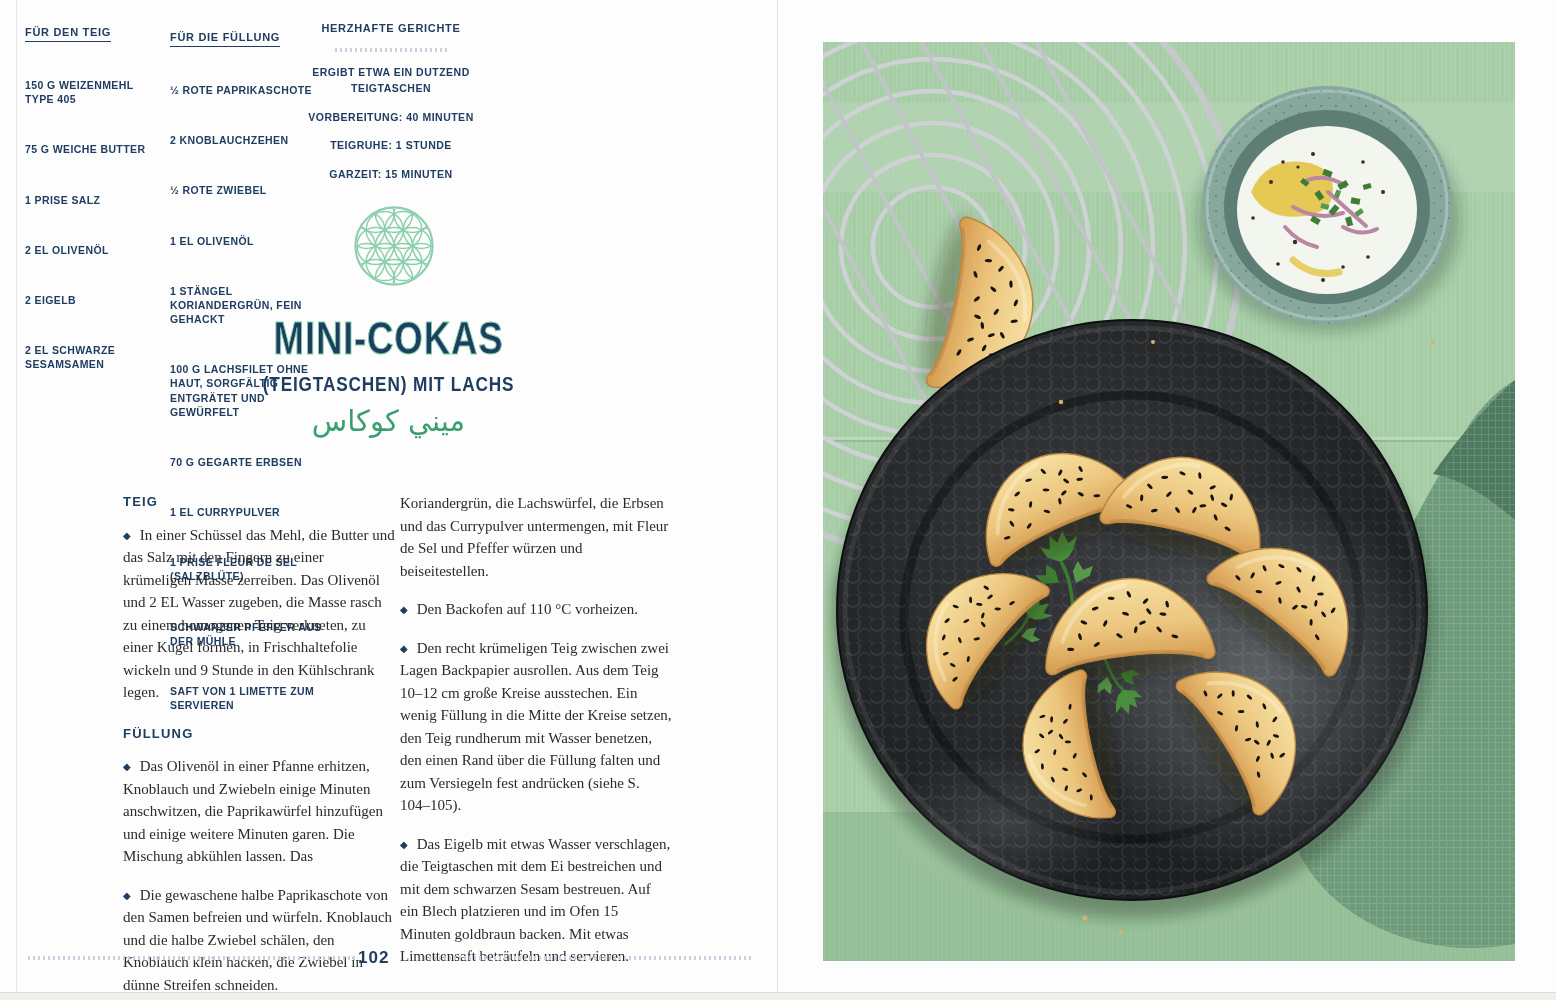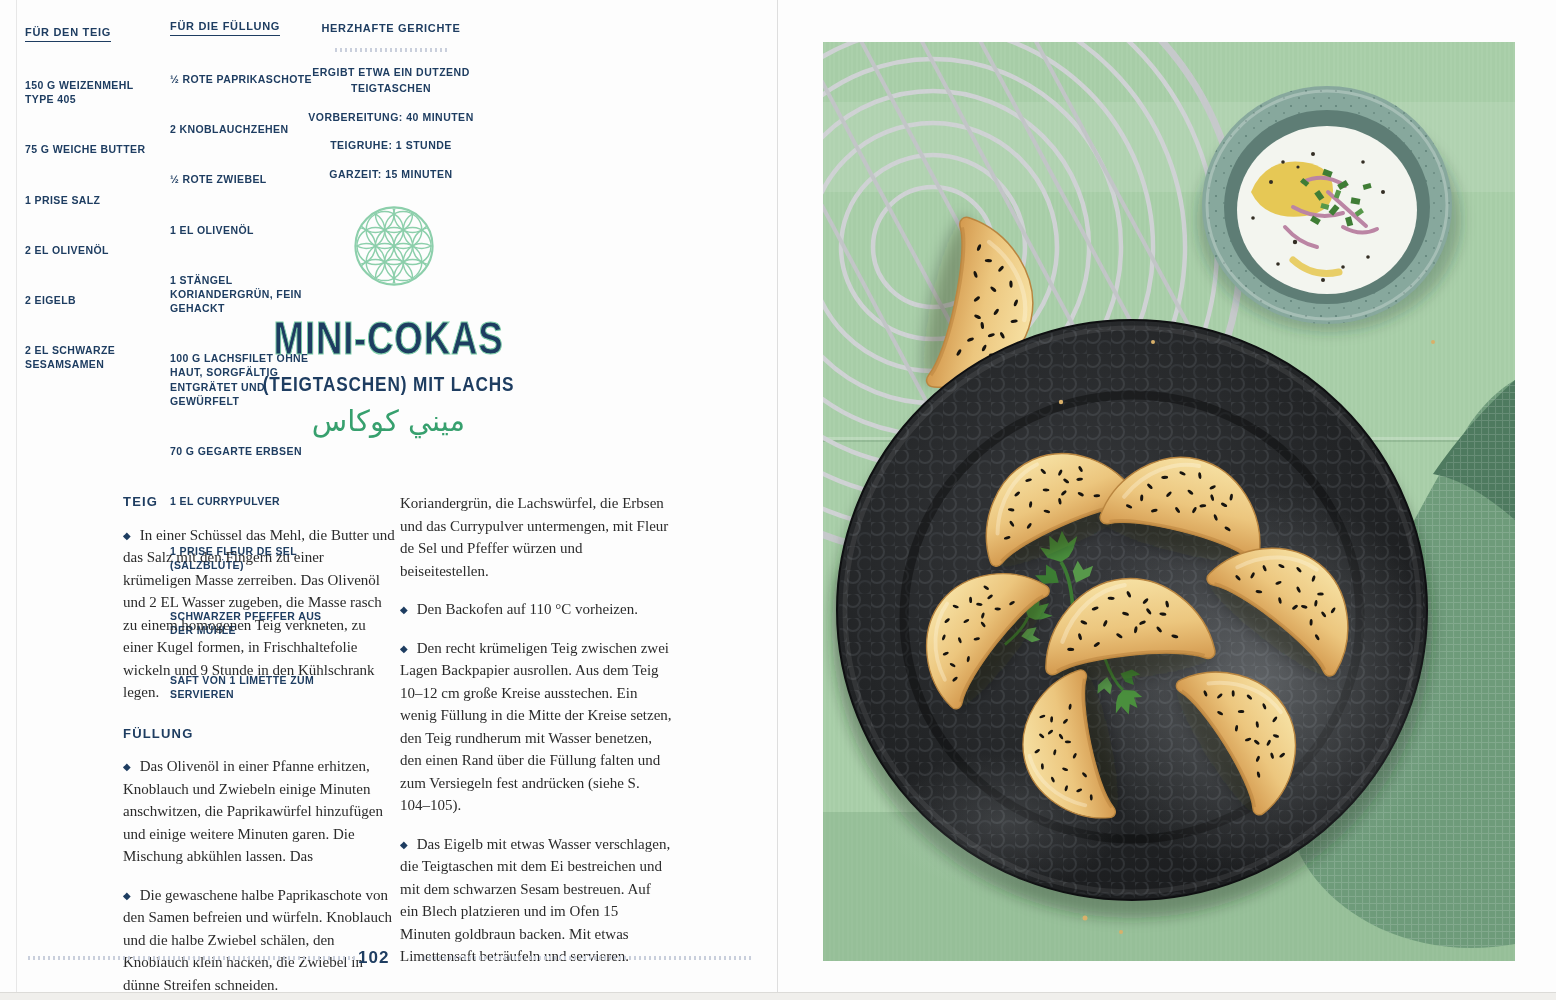--- a/index.html
+++ b/index.html
@@ -14,21 +14,21 @@
   .spread { position:absolute; inset:0; }
   .page-left  { position:absolute; left:0; top:0; width:777px; height:704px; background:#fdfdfd; }
   .page-right { position:absolute; left:777px; top:0; width:779px; height:1000px; background:#fdfdfd; }
   .page-edge-line { position:absolute; left:16px; top:0; width:1px; height:992px; background:#e7e7e7; }
   .gutter-line { position:absolute; left:777px; top:0; width:1px; height:992px; background:#dedede; }
   .bottom-band { position:absolute; left:0; bottom:0; width:1556px; height:8px; background:#f0efec; border-top:1px solid #dcdbd8; }
   .cap-head { color:var(--navy); font-weight:700; font-size:11px; letter-spacing:.7px; }
   .uline { display:inline-block; border-bottom:1.3px solid var(--navy); padding-bottom:3px; }
 
   .col-dough   { position:absolute; left:25px;  top:22px; width:128px; }
-  .col-filling { position:absolute; left:170px; top:16px; width:158px; }
+  .col-filling { position:absolute; left:170px; top:27px; width:158px; }
   .ing { margin-top:10px; }
   .col-dough .ing, .col-filling .ing { color:var(--navy); font-weight:700; font-size:10.5px; letter-spacing:.4px; line-height:1.35;margin-top:36px; }
 
   .col-info { position:absolute; left:305px; top:22px; width:172px; text-align:center; }
   .chain-mini { margin:14px auto 0; width:112px; height:4px;
     background:repeating-linear-gradient(90deg, var(--chain) 0 2px, transparent 2px 5px); }
   .info-line { margin-top:13px; color:var(--navy); font-weight:700; font-size:10.5px; letter-spacing:.5px; line-height:1.5; }
 
   
   .rosette { position:absolute; left:353px; top:205px; width:82px; height:82px; }

